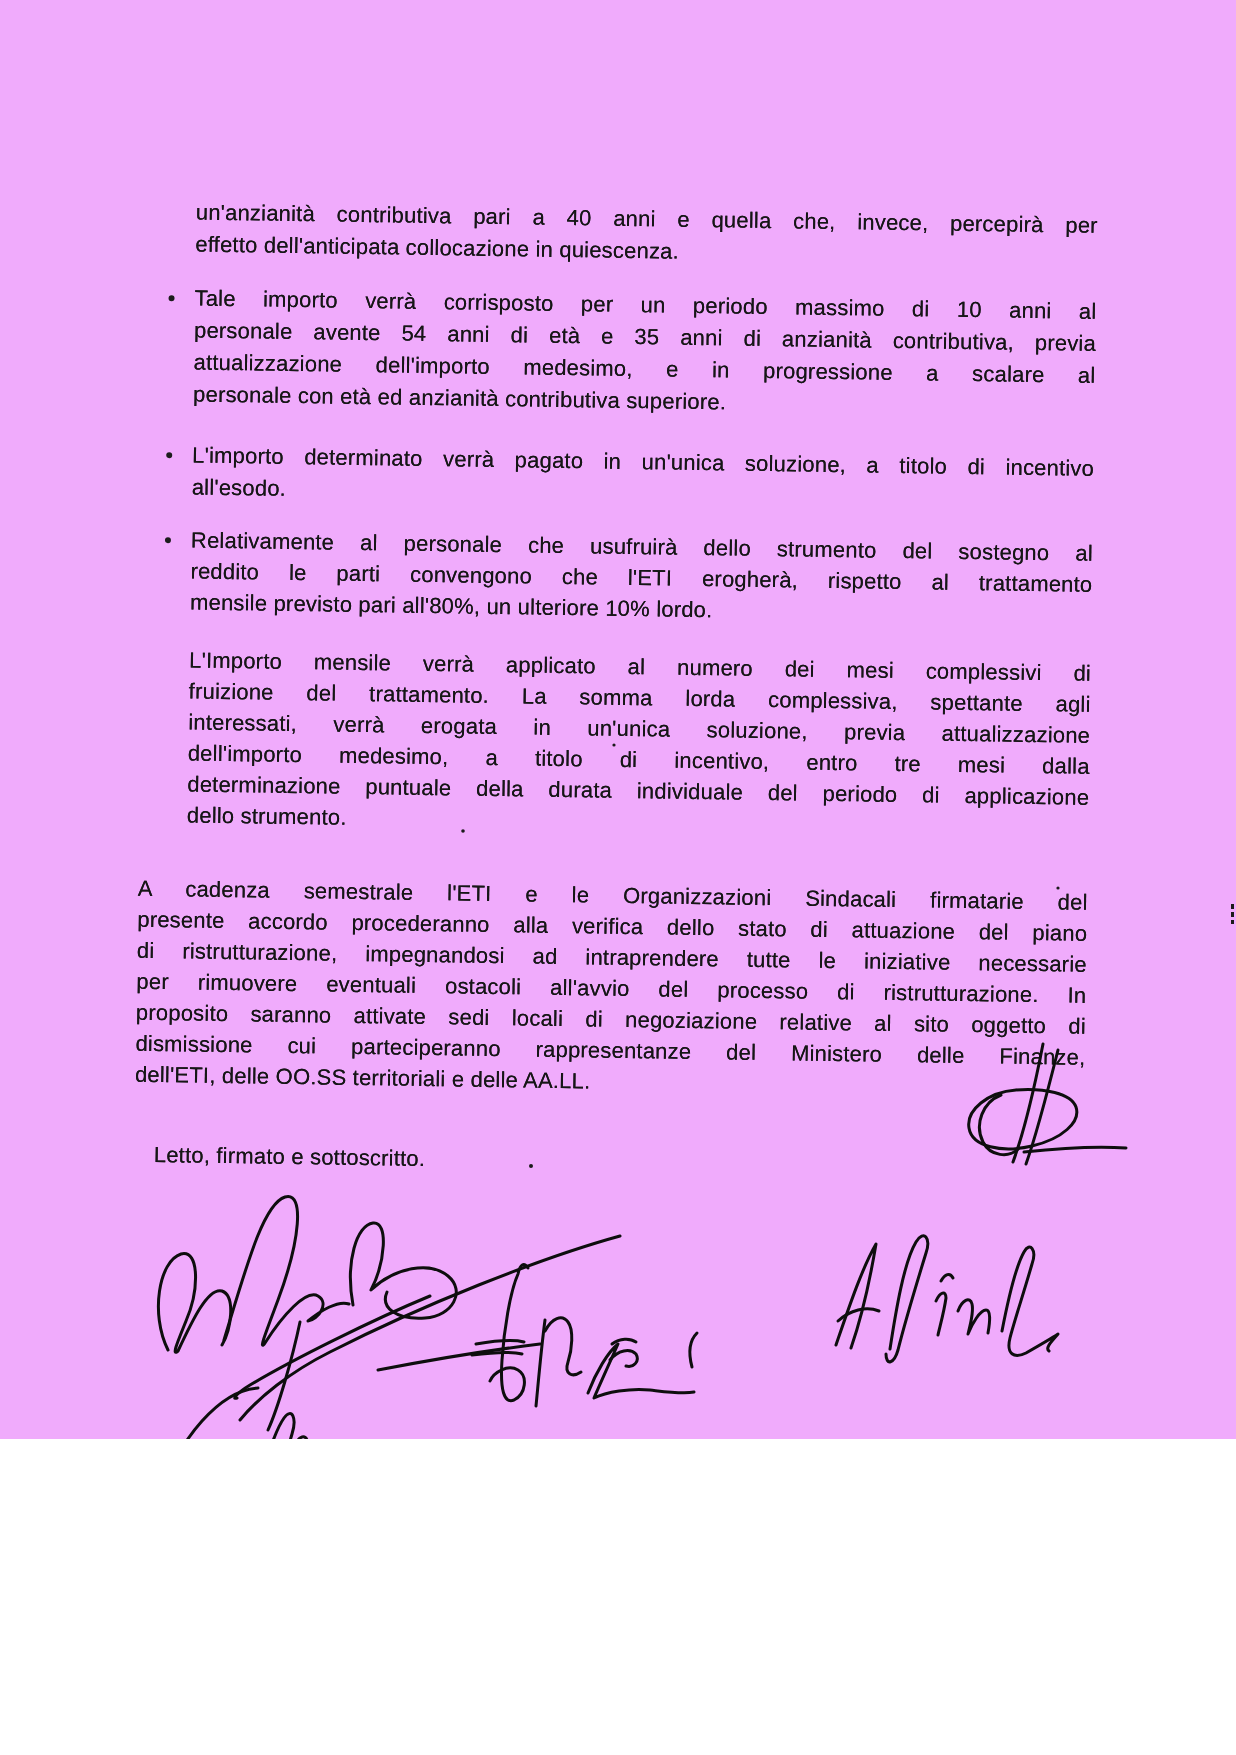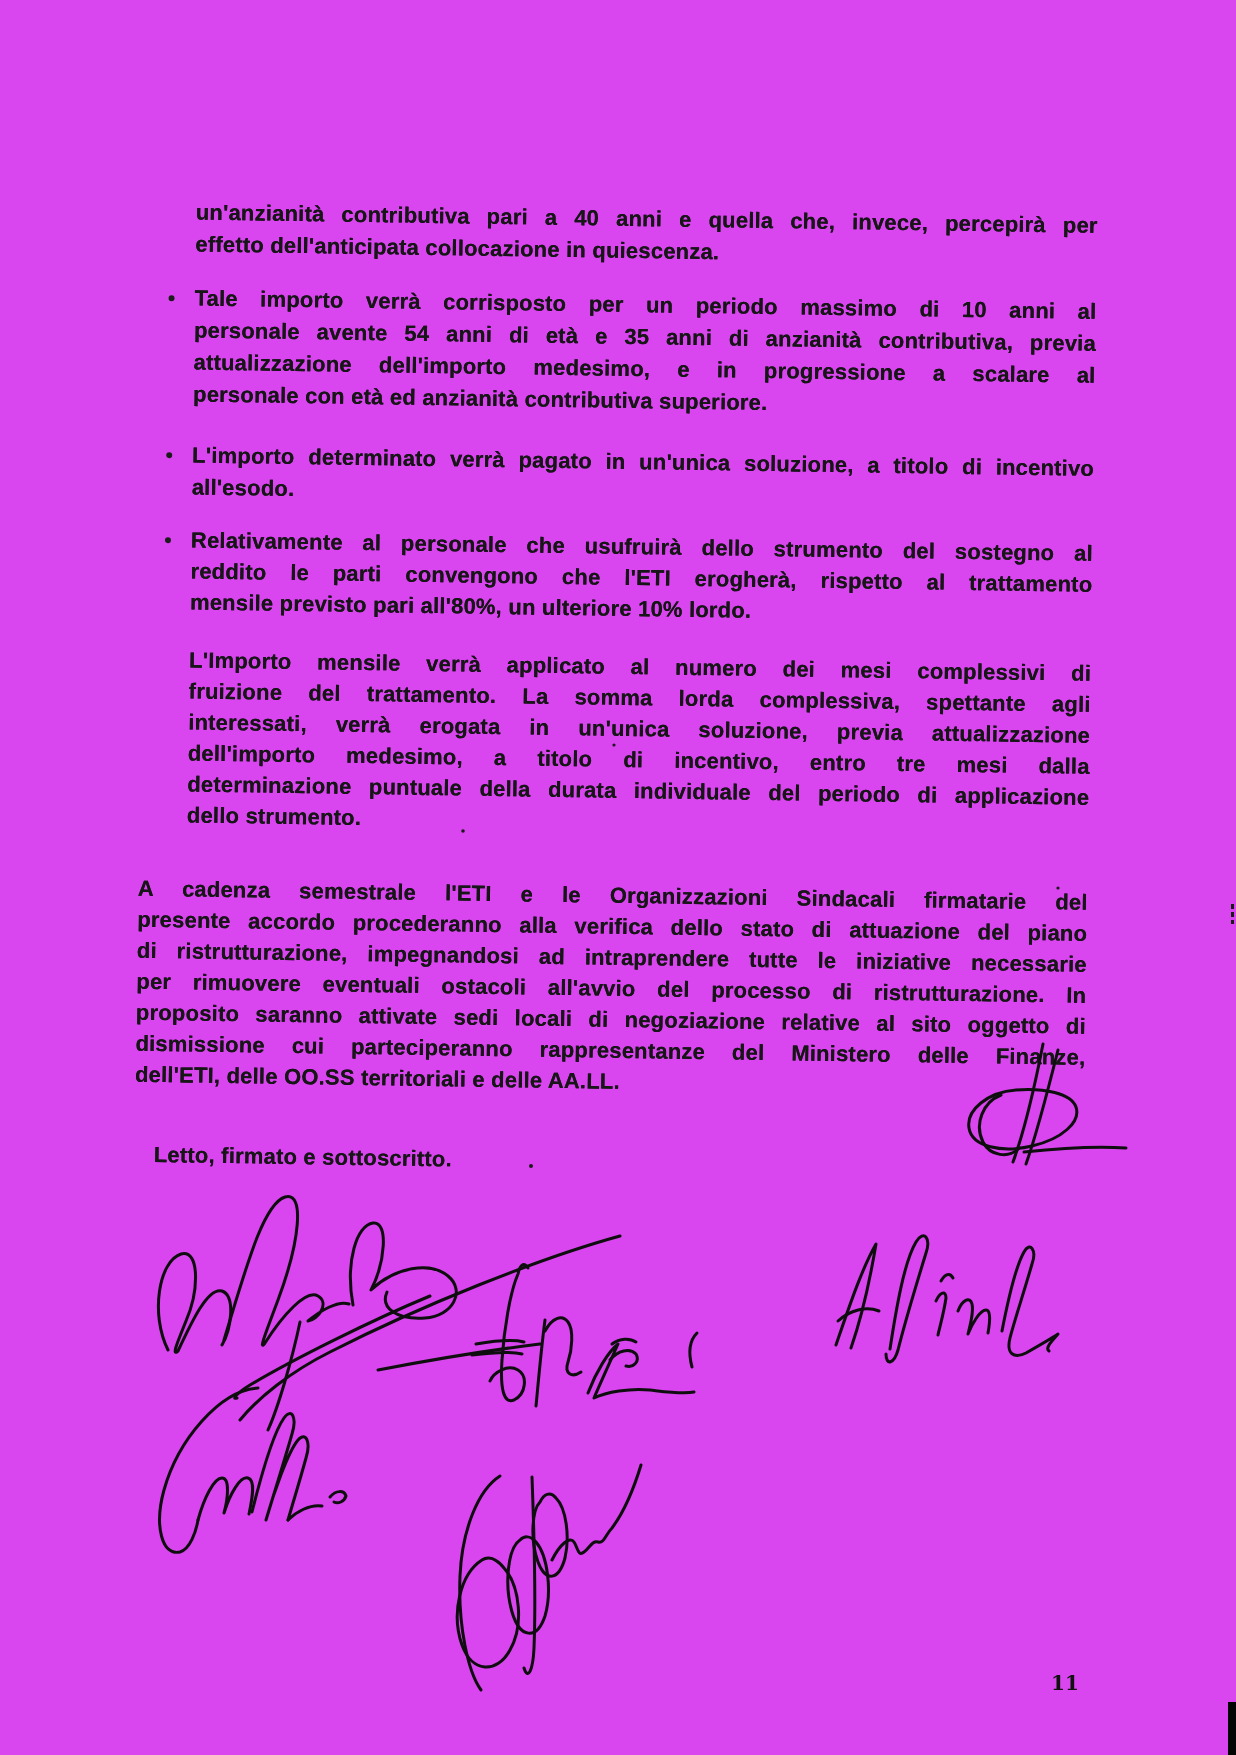--- a/index.html
+++ b/index.html
@@ -1,21 +1,20 @@
 <!DOCTYPE html>
 <html><head>
 <meta charset="utf-8">
 <style>
   html,body { margin:0; padding:0; background:#ffffff; }
   .page {
-    position:relative; width:1236px; height:1755px;
-    background:#d946ef; overflow:hidden;
+    position:relative; width:1236px; height:1439px;
+    background:#f0abfc; overflow:hidden;
     font-family:"Liberation Sans", sans-serif;
     color:#161616;
-    font-weight:bold;
   }
   .skew {
     position:absolute; inset:0;
     transform:rotate(0.85deg);
     transform-origin:160px 200px;
   }
   .block { position:absolute; font-size:22px; letter-spacing:0.2px;
            text-shadow:0 0 0.5px rgba(10,10,10,0.85); }
   .lh32 { line-height:32px; }
   .lh31 { line-height:31px; }

